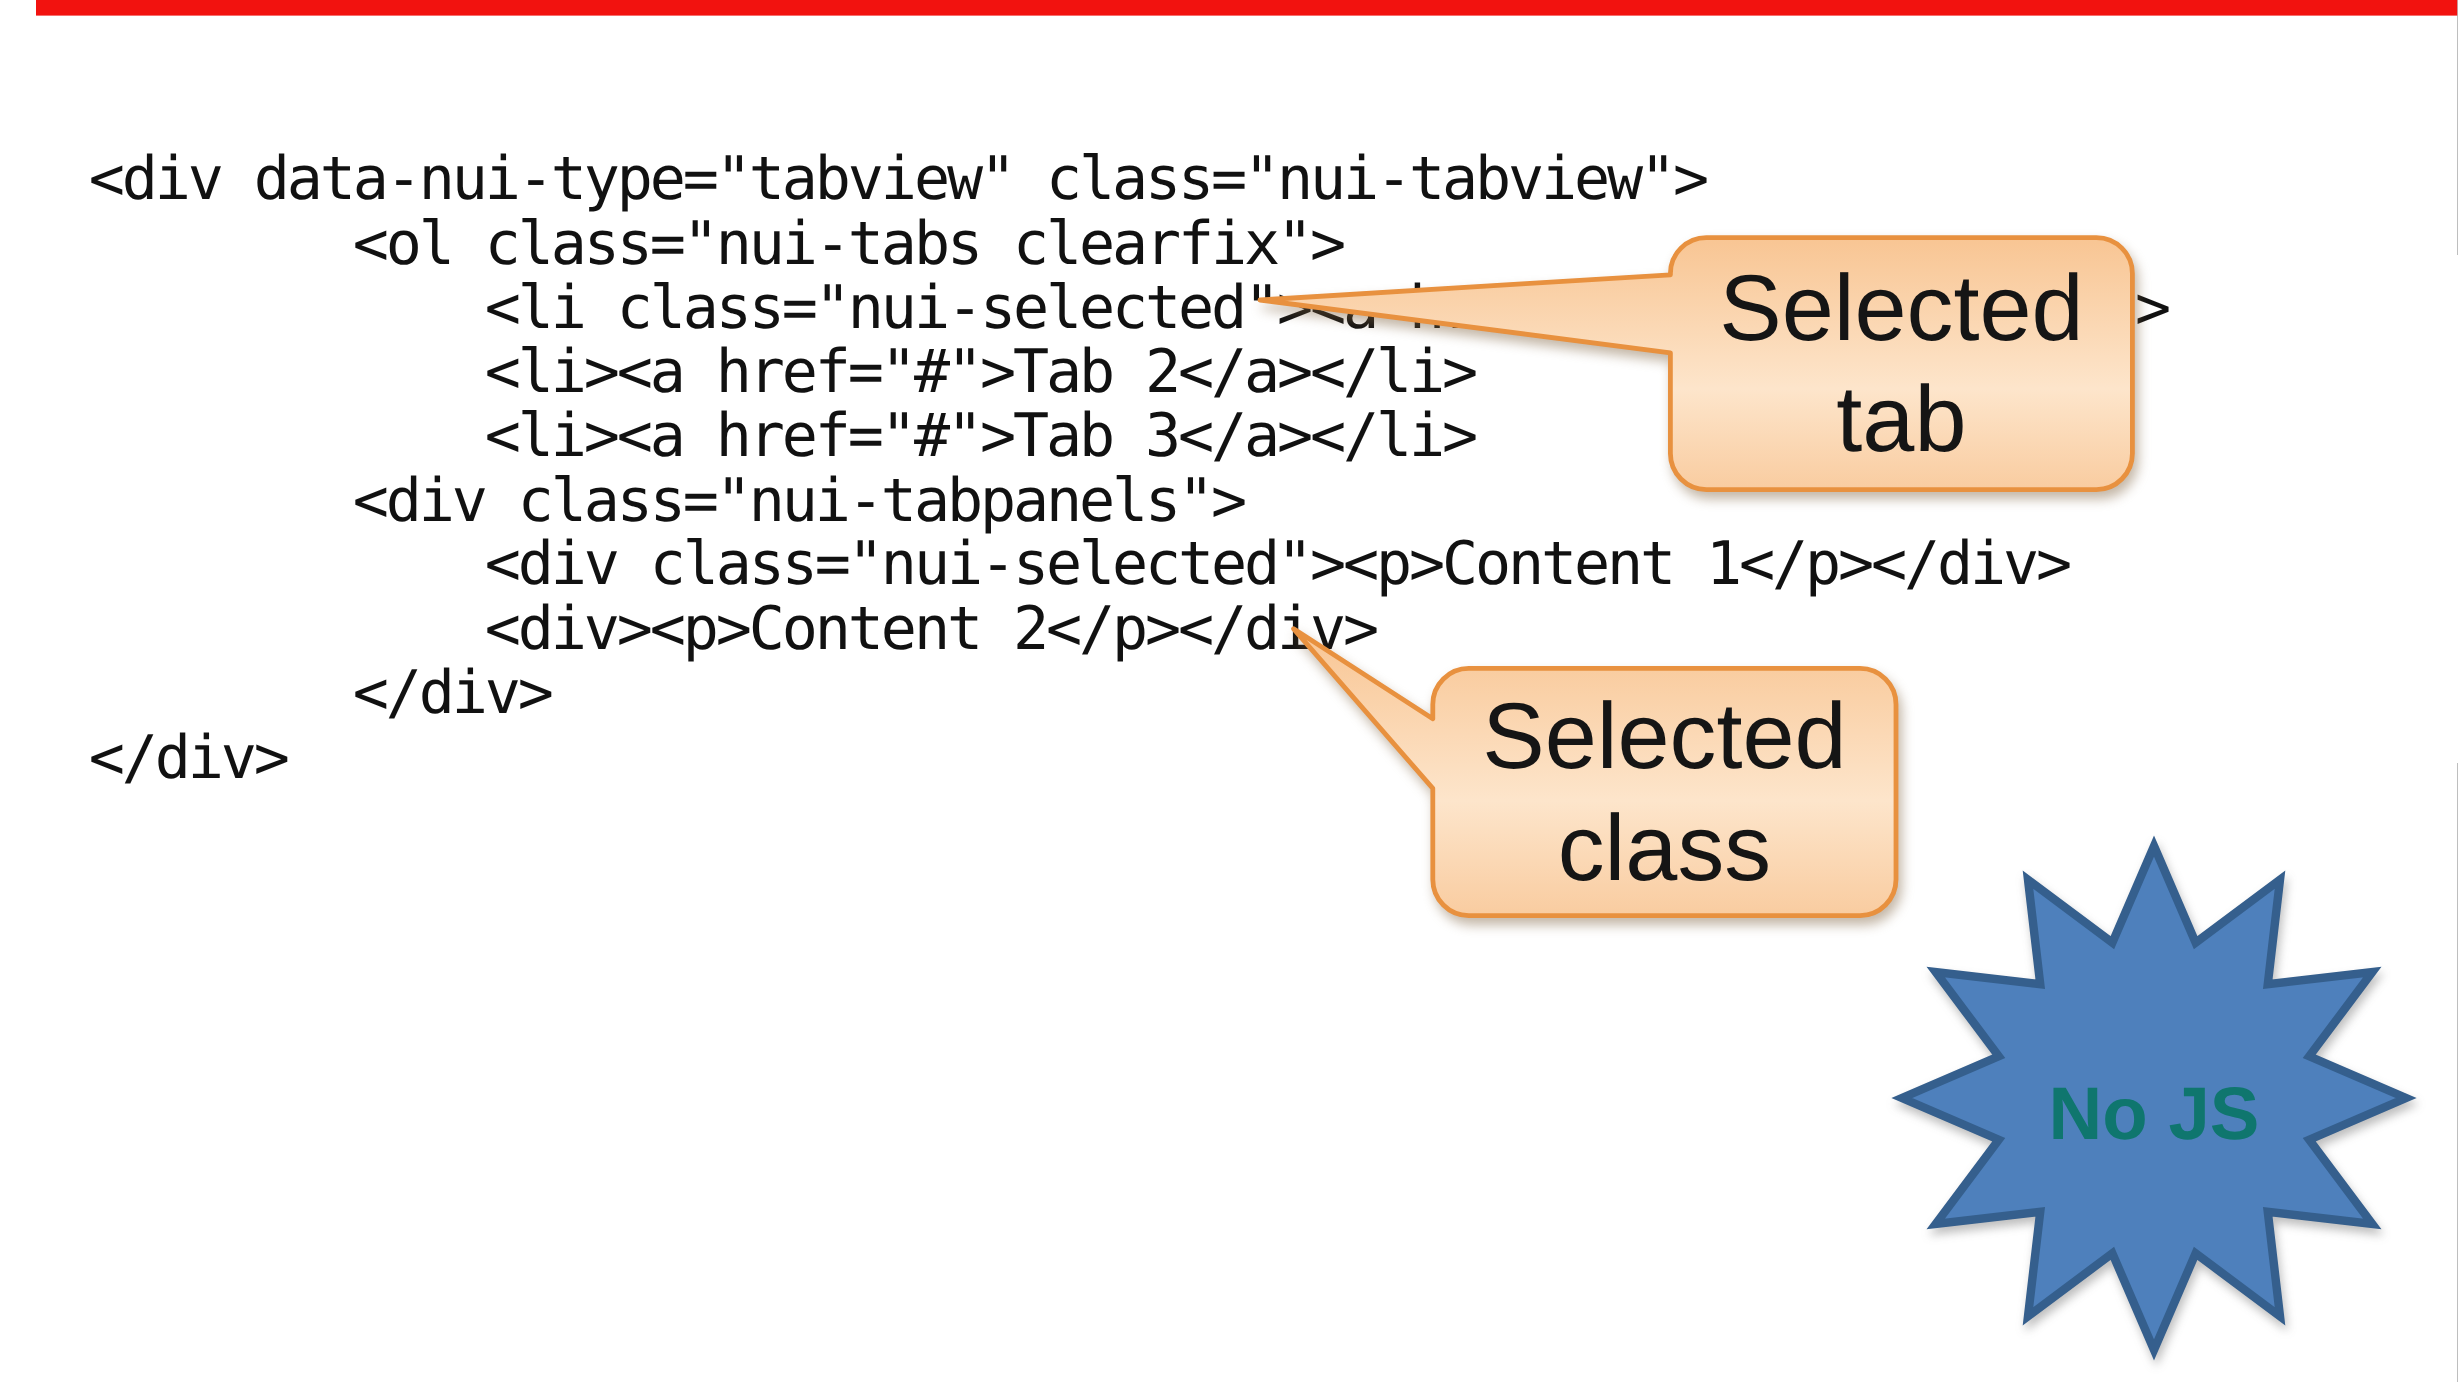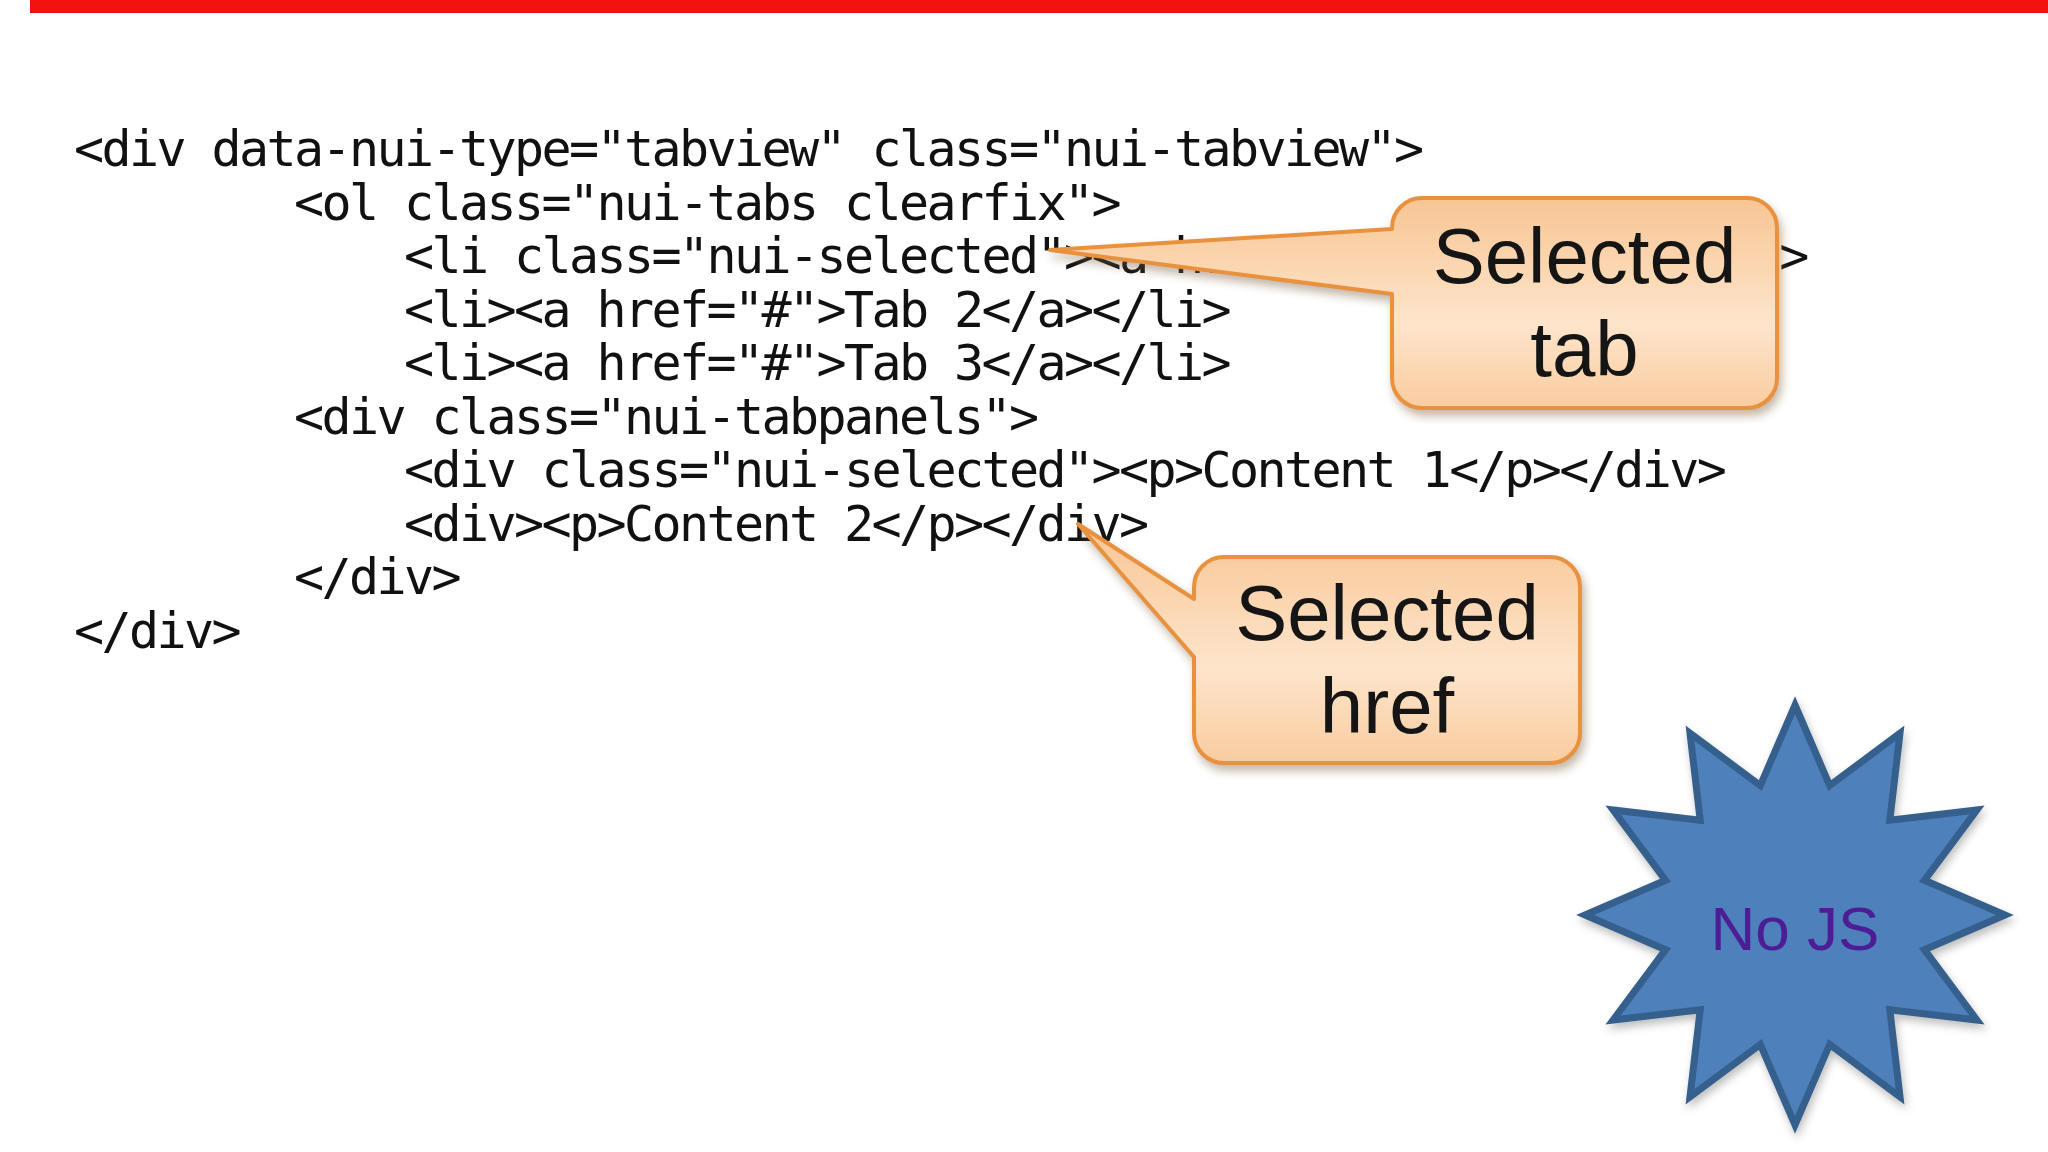--- a/index.html
+++ b/index.html
@@ -69,23 +69,23 @@
     <path fill="url(#calloutGrad)" stroke-width="4" stroke-linejoin="round" d="M 1078 524 L 1194 599 L 1194 587 A 30 30 0 0 1 1224 557 L 1550 557 A 30 30 0 0 1 1580 587 L 1580 733 A 30 30 0 0 1 1550 763 L 1224 763 A 30 30 0 0 1 1194 733 L 1194 657 Z" stroke="#e8913f"></path>
   </svg>
 
   <div class="callout-label label-tab" style="color: rgb(21, 21, 21);">
     <div class="line">Selected</div>
     <div class="line">tab</div>
   </div>
 
   <div class="callout-label label-panel" style="color: rgb(21, 21, 21);">
     <div class="line">Selected</div>
-    <div class="line">href</div>
+    <div class="line">class</div>
   </div>
 
   <svg class="star-svg" viewBox="0 0 440 440">
     <polygon stroke-width="7" stroke-linejoin="miter" points="220,10 254.7,90.6 325,38.1 314.8,125.2 401.9,115 349.4,185.3 430,220 349.4,254.7 401.9,325 314.8,314.8 325,401.9 254.7,349.4 220,430 185.3,349.4 115,401.9 125.2,314.8 38.1,325 90.6,254.7 10,220 90.6,185.3 38.1,115 125.2,125.2 115,38.1 185.3,90.6" stroke="#355f8d" fill="#4e80bc"></polygon>
   </svg>
-  <div class="star-label" style="color: #4c1d95;">
+  <div class="star-label" style="color: #0f766e; font-weight: bold;">
     <div class="line">No JS</div>
   </div>
 
 </div>
 
 </body></html>

